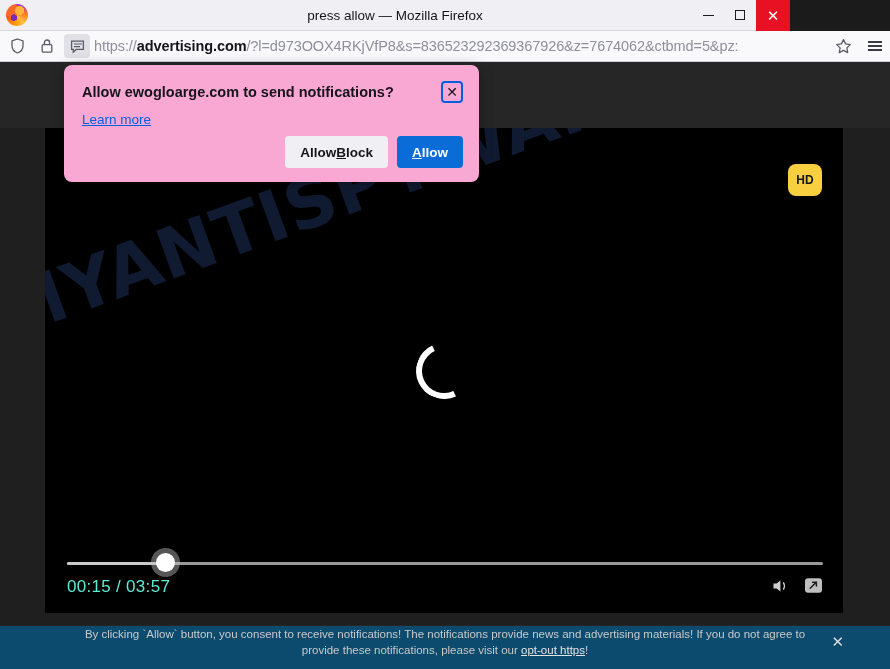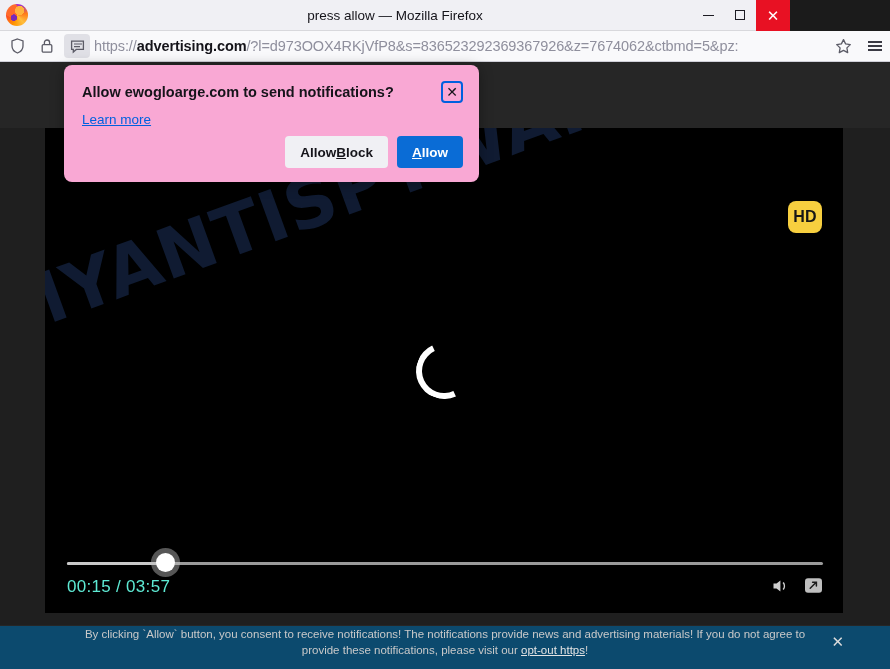--- a/index.html
+++ b/index.html
@@ -123,23 +123,22 @@
     white-space: nowrap;
     user-select: none;
   }
 
   .hd-badge {
     position: absolute; right: 21px; top: 36px;
     width: 34px; height: 32px;
     background: #f7cf3f;
     border-radius: 8px;
     display: flex; align-items: center; justify-content: center;
-    font-size: 16px; font-weight: 700; color: #161616;
+    font-size: 12px; font-weight: 700; color: #161616;
     letter-spacing: 0.2px;
-    margin-top: 37px;
   }
 
   .spinner {
     position: absolute;
     left: 50%; top: 50%;
     width: 56px; height: 56px;
     margin: -28px 0 0 -28px;
     border-radius: 50%;
     border: 6px solid transparent;
     border-top-color: #ffffff;

